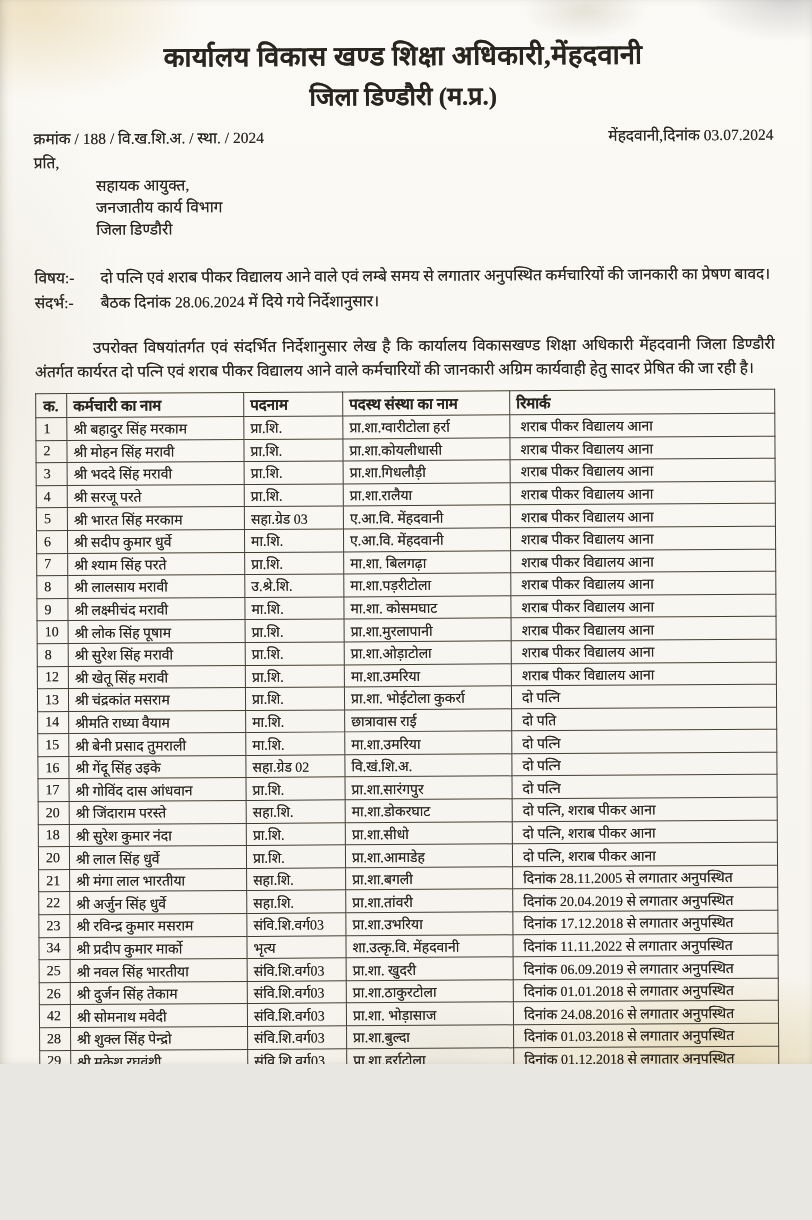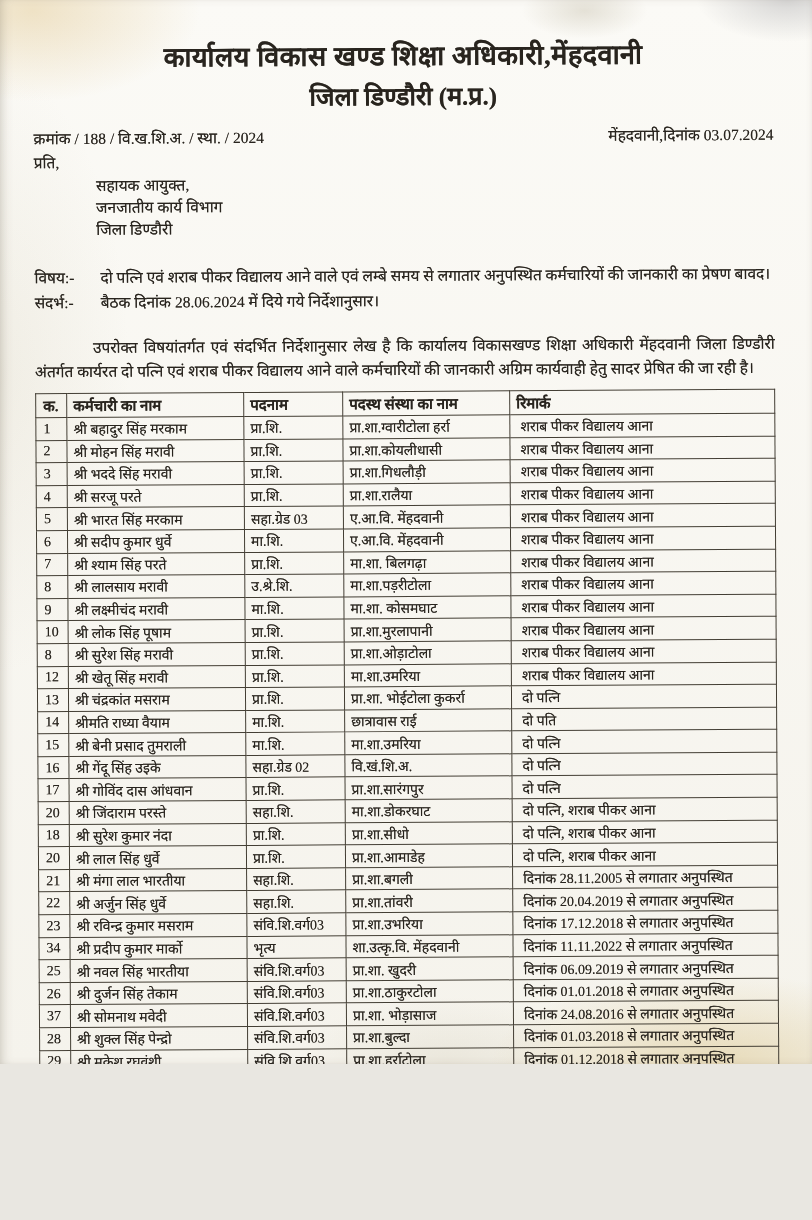--- a/index.html
+++ b/index.html
@@ -336,21 +336,21 @@
     <td class="remark">दिनांक 06.09.2019 से लगातार अनुपस्थित</td>
   </tr>
           <tr>
     <td>26</td>
     <td>श्री दुर्जन सिंह तेकाम</td>
     <td>संवि.शि.वर्ग03</td>
     <td>प्रा.शा.ठाकुरटोला</td>
     <td class="remark">दिनांक 01.01.2018 से लगातार अनुपस्थित</td>
   </tr>
           <tr>
-    <td>37</td>
+    <td>42</td>
     <td>श्री सोमनाथ मवेदी</td>
     <td>संवि.शि.वर्ग03</td>
     <td>प्रा.शा. भोड़ासाज</td>
     <td class="remark">दिनांक 24.08.2016 से लगातार अनुपस्थित</td>
   </tr>
           <tr>
     <td>28</td>
     <td>श्री शुक्ल सिंह पेन्द्रो</td>
     <td>संवि.शि.वर्ग03</td>
     <td>प्रा.शा.बुल्दा</td>

